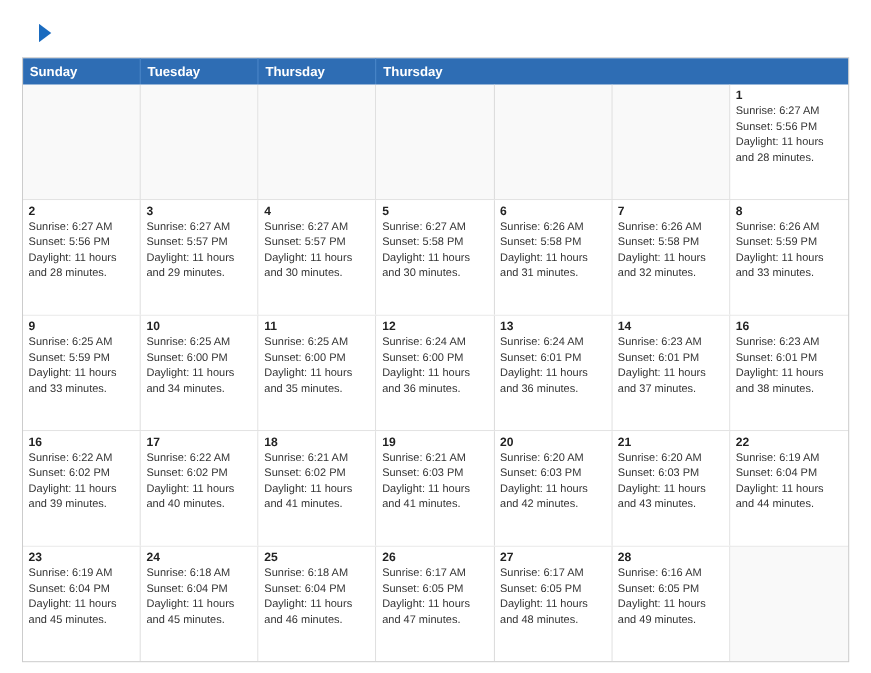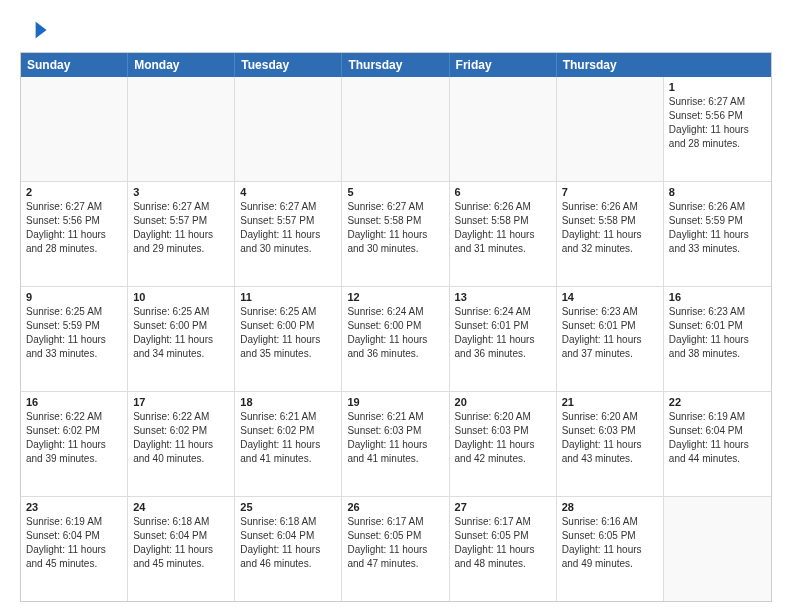--- a/index.html
+++ b/index.html
@@ -127,24 +127,22 @@
     </div>
     <div class="title-area">
       <div class="calendar-title"></div>
       <div class="calendar-subtitle"></div>
     </div>
   </div>
 
   <div class="calendar">
     <div class="cal-header-row">
     <div class="cal-header-cell">Sunday</div>
-        <div class="cal-header-cell">Monday</div>
         <div class="cal-header-cell">Tuesday</div>
         <div class="cal-header-cell">Thursday</div>
-        <div class="cal-header-cell">Friday</div>
         <div class="cal-header-cell">Thursday</div>
       </div>
     <div class="cal-body">
     <div class="cal-week">
           <div class="cal-cell empty"></div>
           <div class="cal-cell empty"></div>
           <div class="cal-cell empty"></div>
           <div class="cal-cell empty"></div>
           <div class="cal-cell empty"></div>
           <div class="cal-cell empty"></div>

